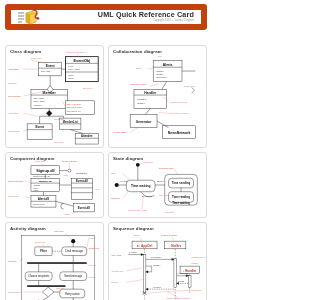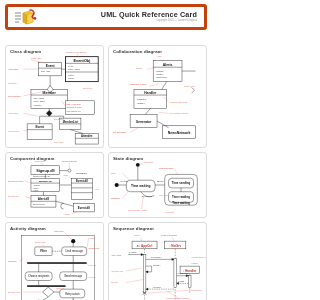--- a/index.html
+++ b/index.html
@@ -21,21 +21,21 @@
     background: #ffffff;
     box-sizing: border-box;
     padding: 4px 5px 5px 5px;
   }
 
   
   .header {
     display: flex;
     align-items: center;
     justify-content: space-between;
-    border: 3px solid #c2410c;
+    border: 6px solid #c2410c;
     border-radius: 3px;
     background: #ffffff;
     height: 26px;
     padding: 0 5px;
     box-sizing: border-box;
     margin-bottom: 15px;
   }
   .logo {
     width: 26px;
     height: 20px;

